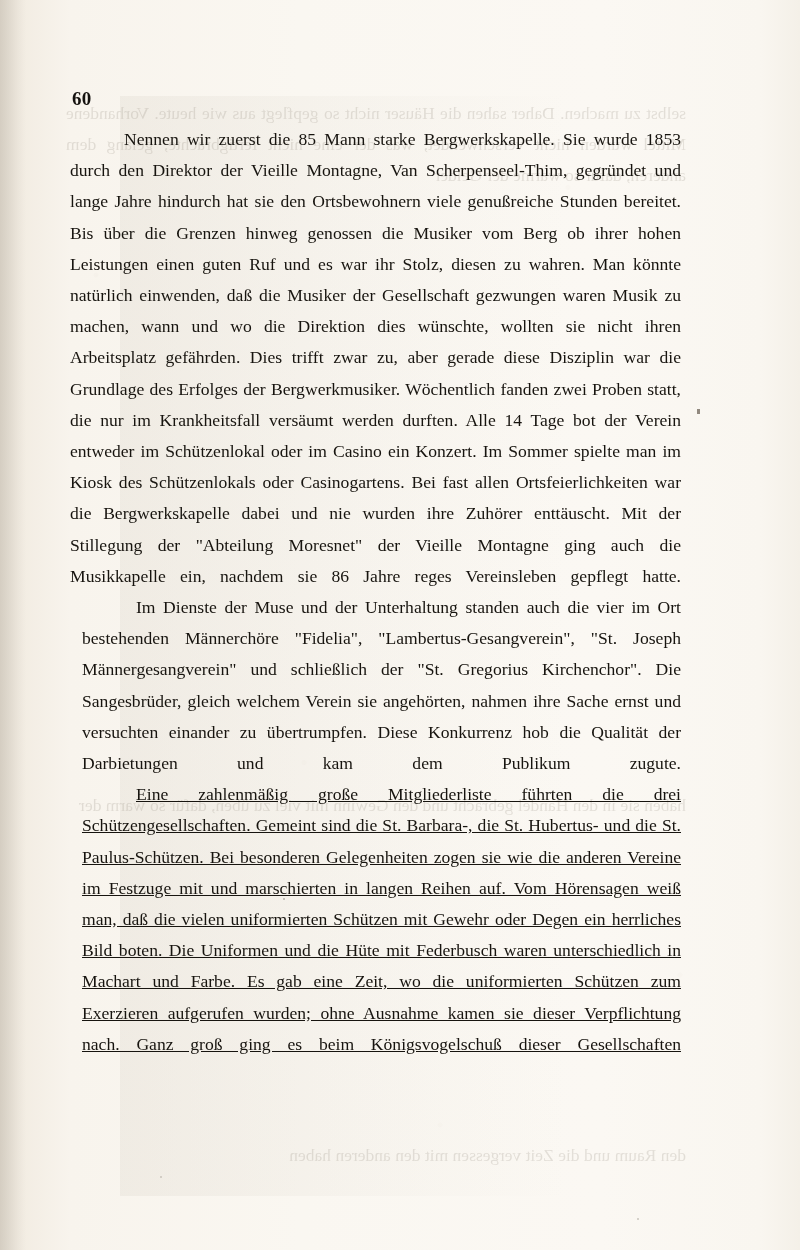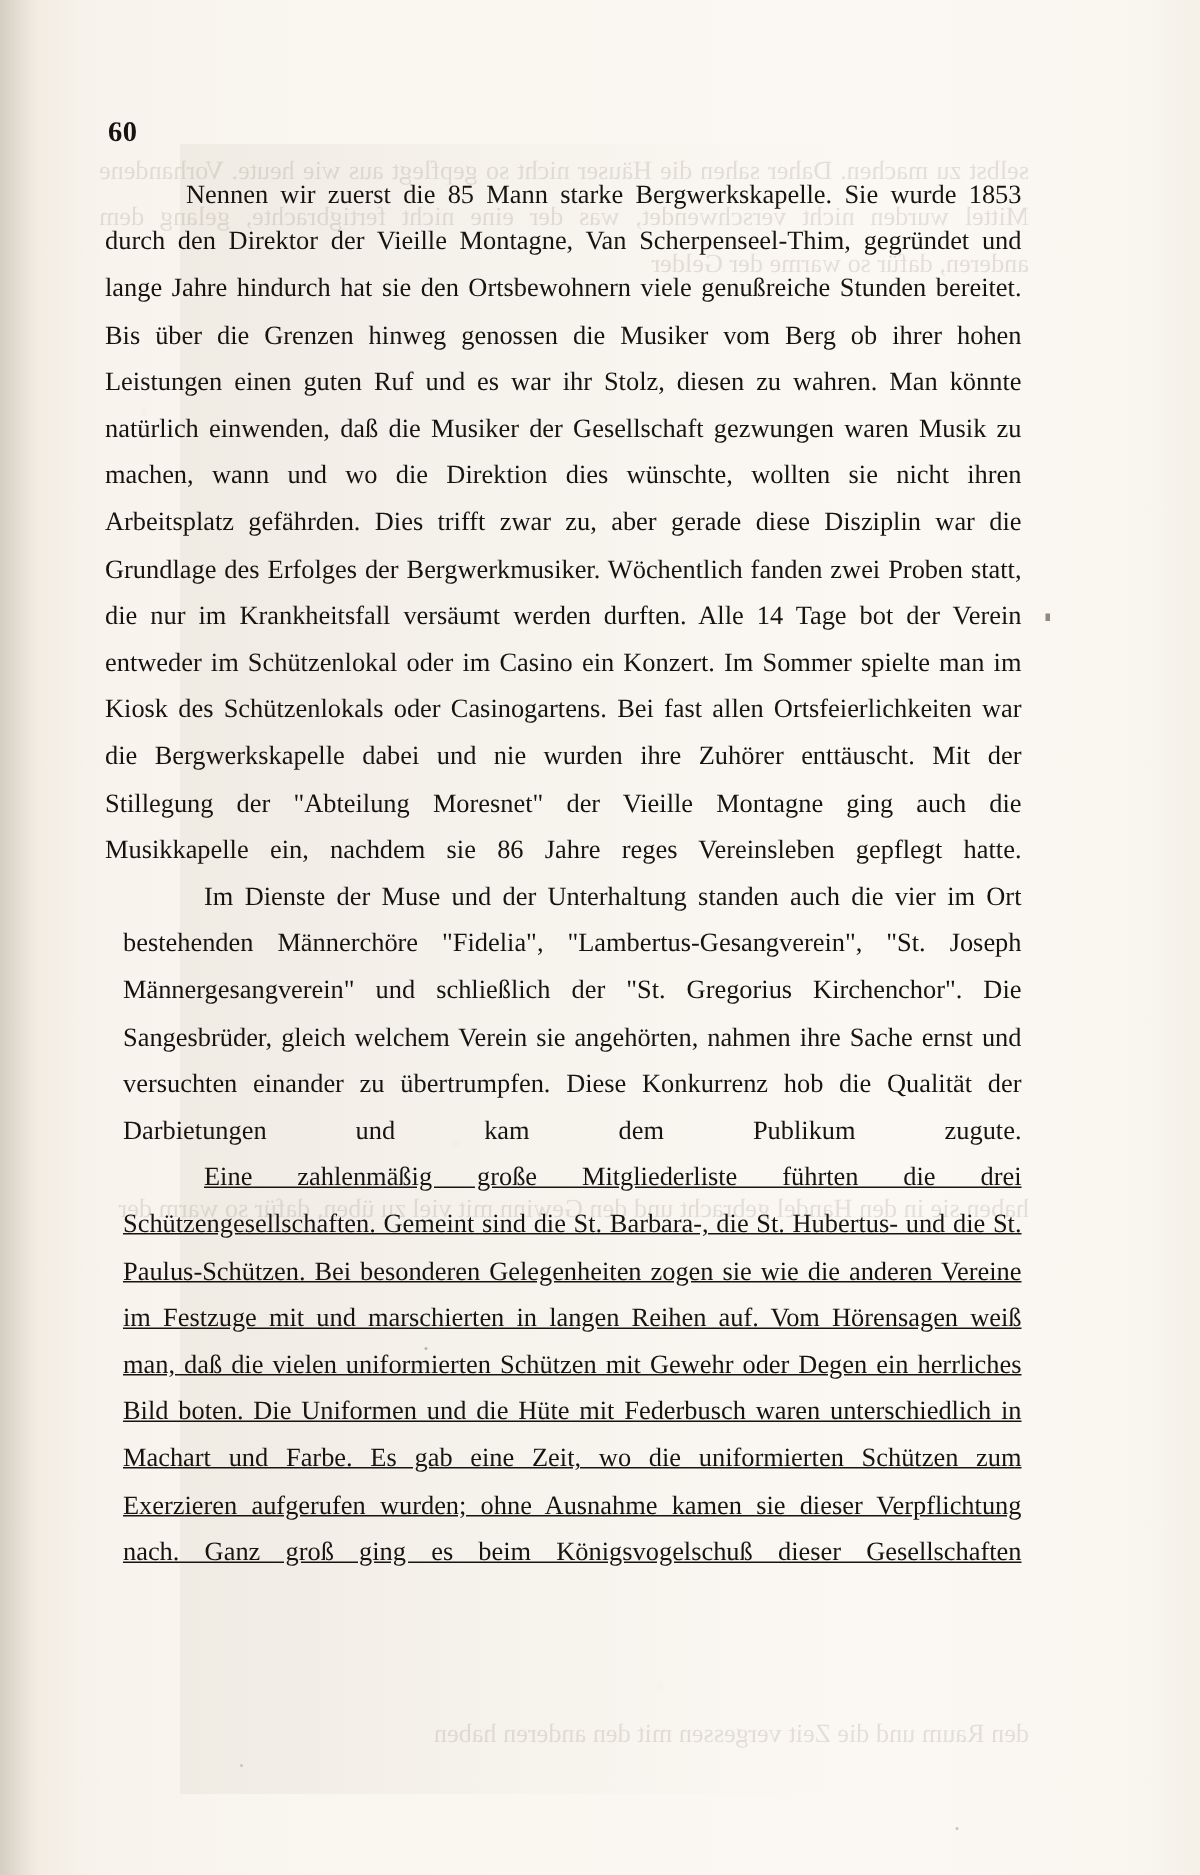--- a/index.html
+++ b/index.html
@@ -65,21 +65,21 @@
     filter: blur(.5px);
     white-space: pre-wrap;
     pointer-events: none;
     user-select: none;
   }
 
   
   .content {
     position: absolute;
     left: 70px;
-    top: 78px;
+    top: 88px;
     width: 611px;
   }
 
   .folio {
     font-size: 19px;
     font-weight: bold;
     color: #161310;
     line-height: 22px;
     margin: 0 0 14px 2px;
     letter-spacing: .3px;

